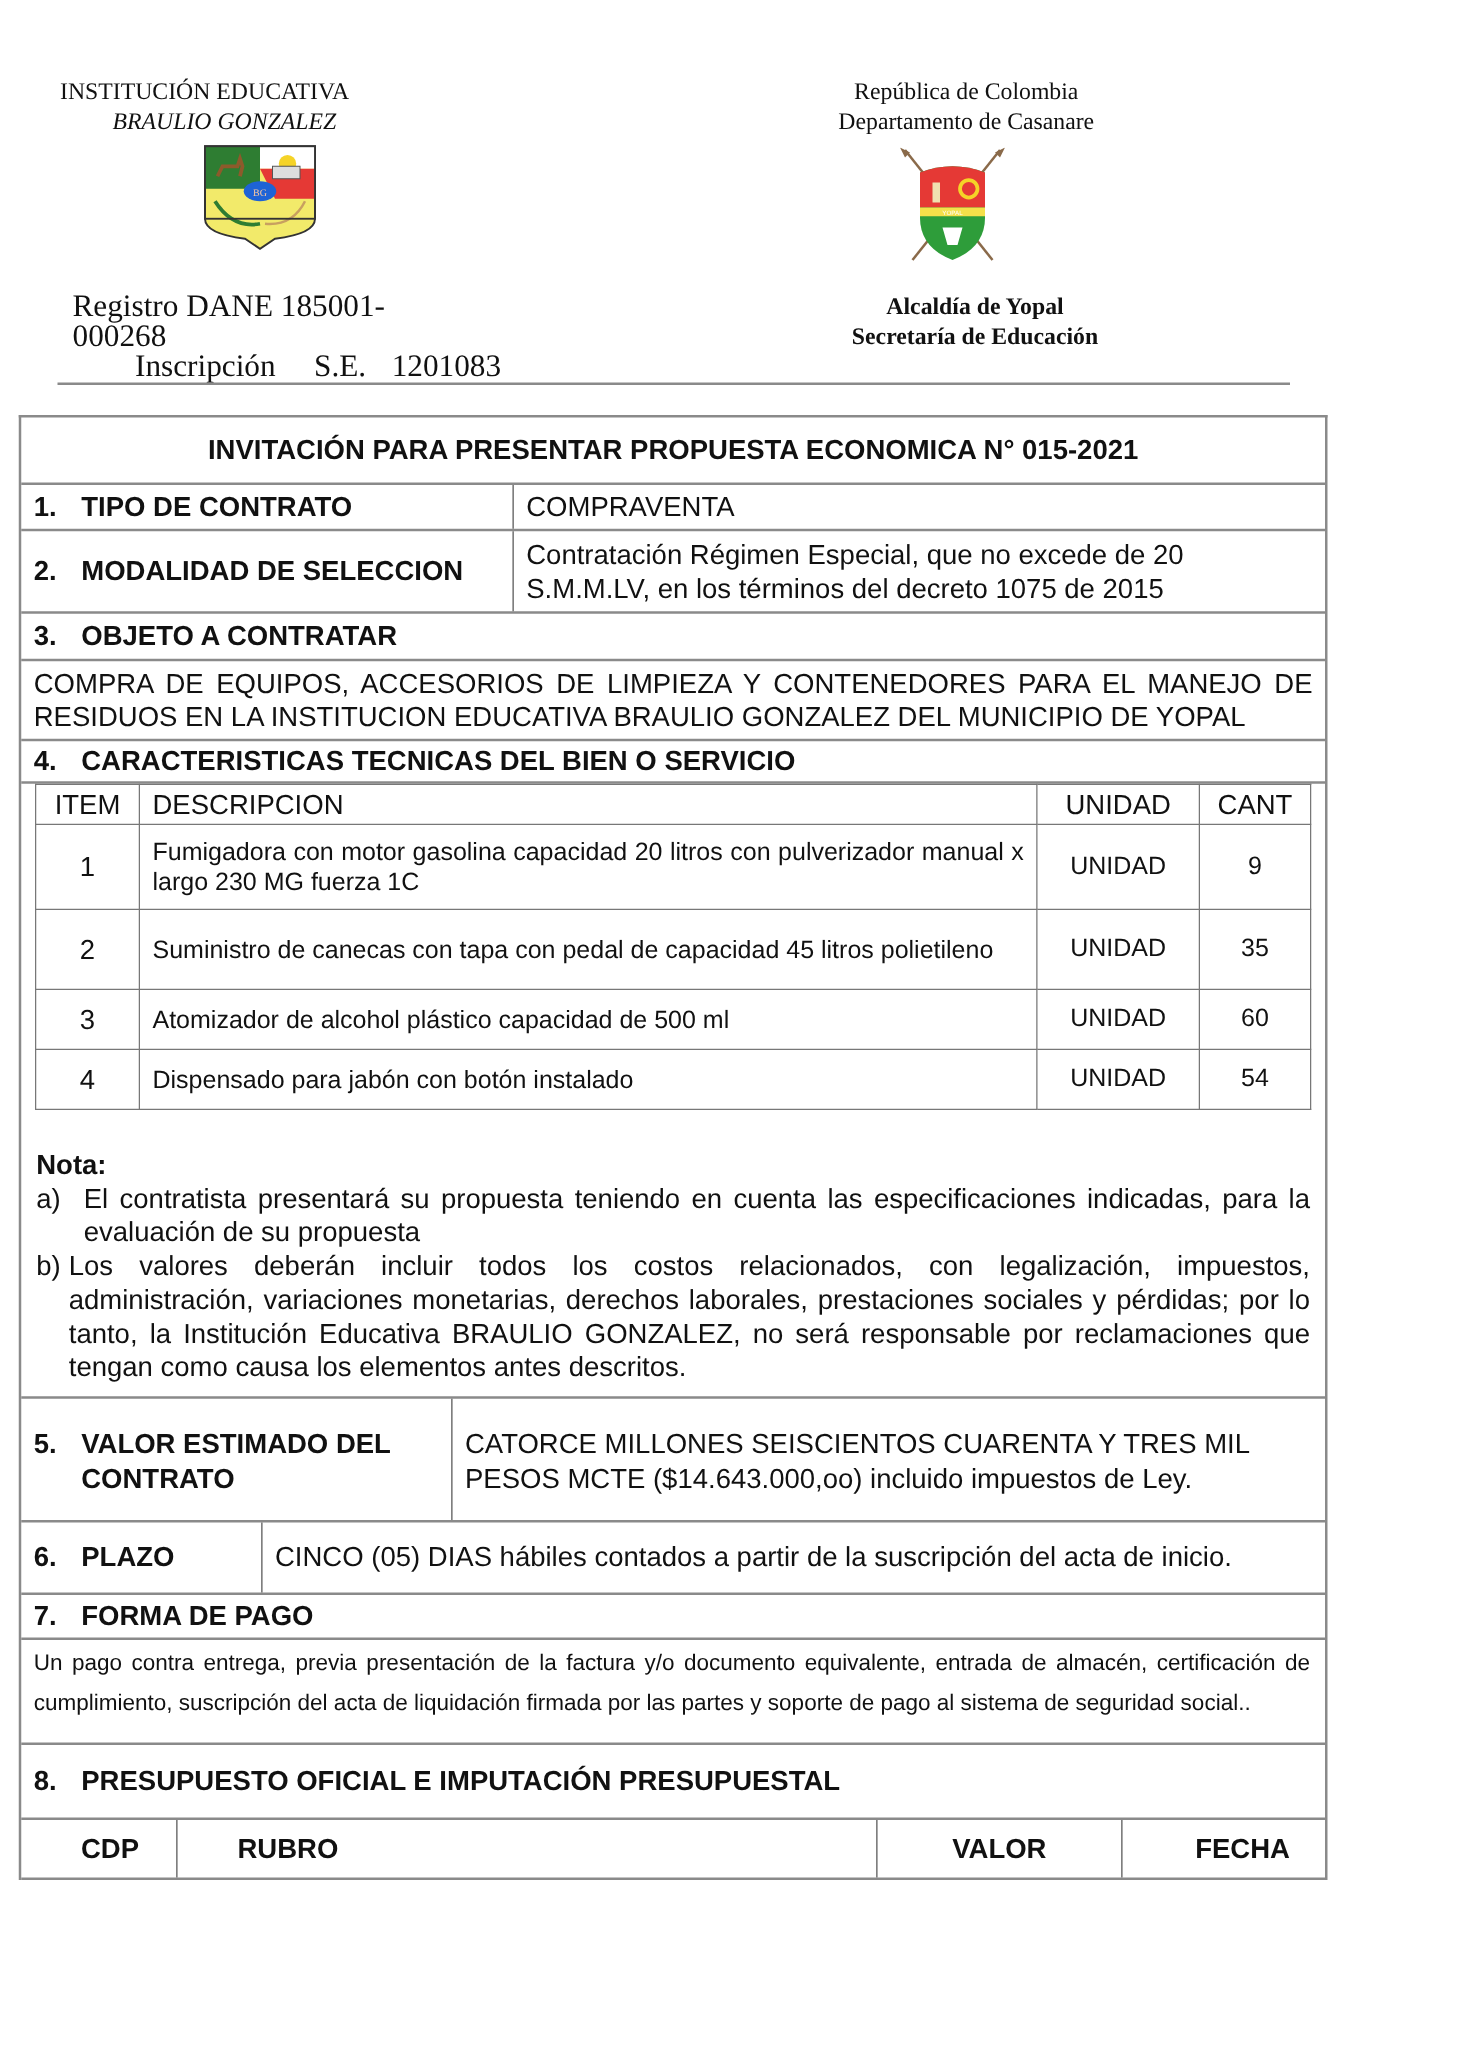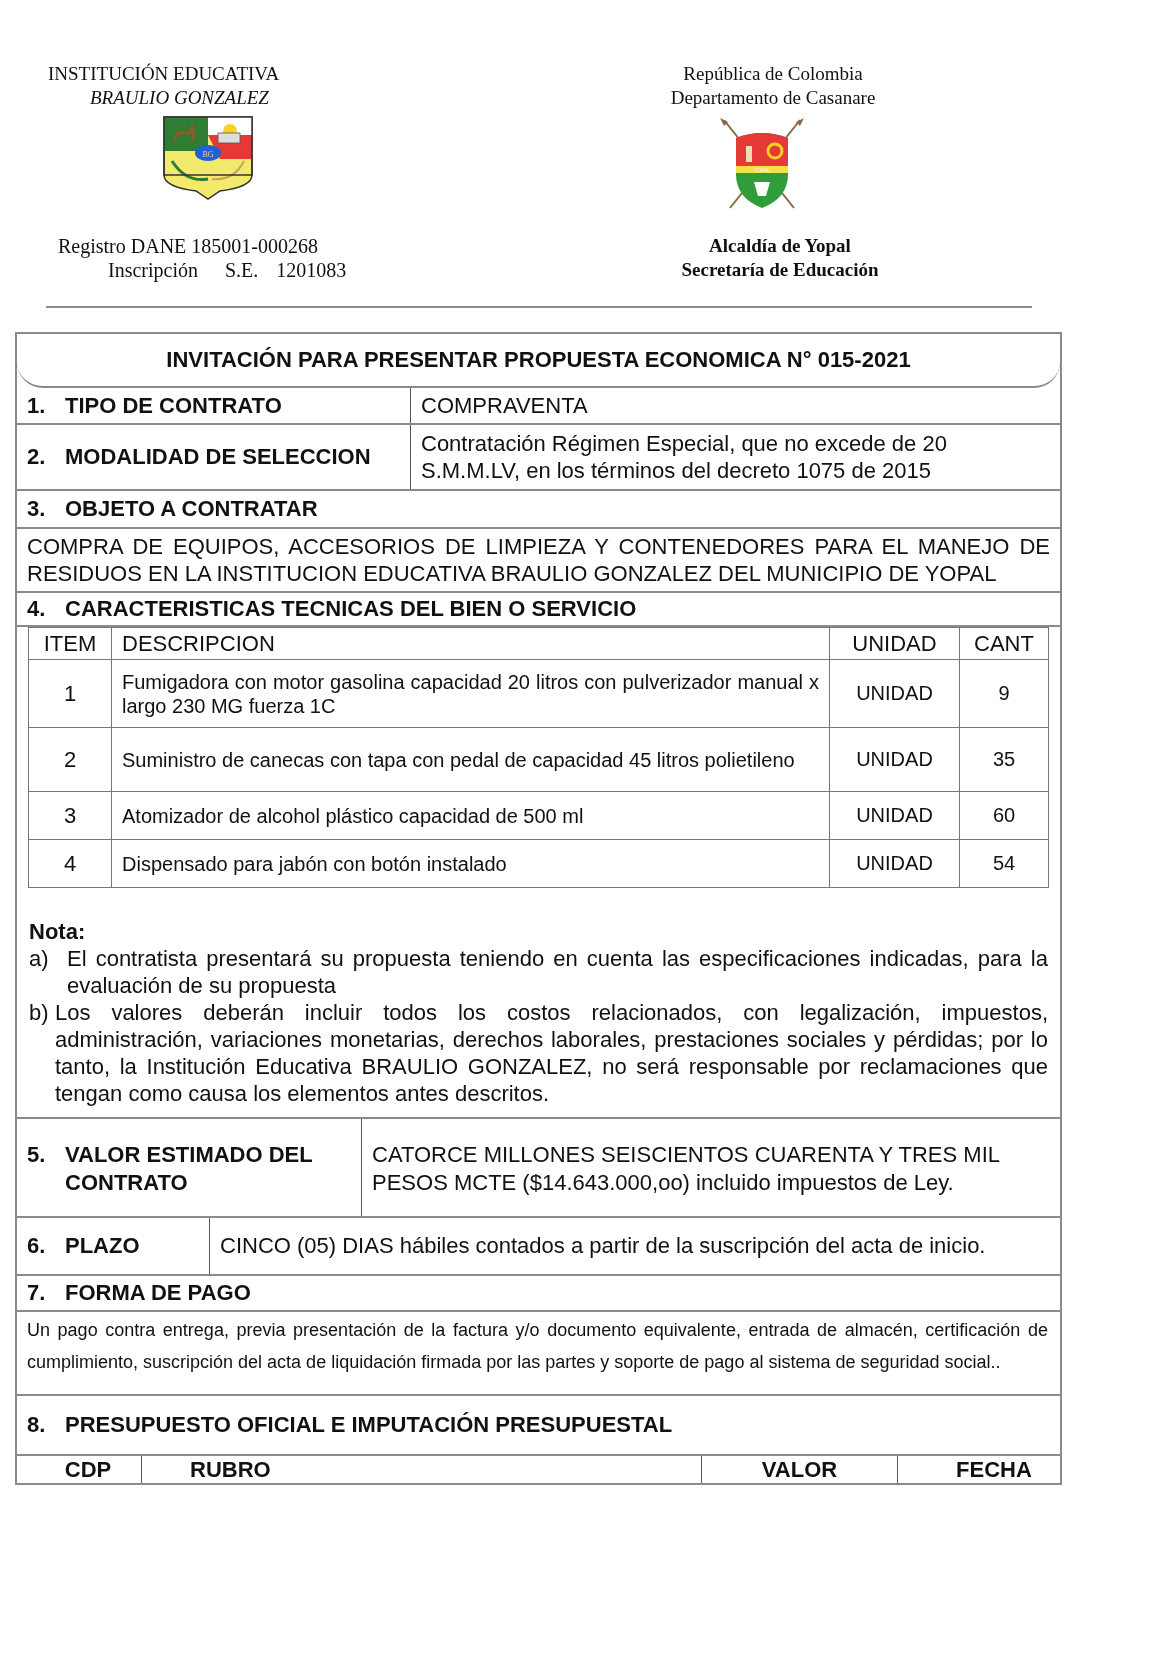--- a/index.html
+++ b/index.html
@@ -6,37 +6,37 @@
     html, body { width: 1170px; height: 1654px; background: #ffffff; overflow: hidden; }
     body { position: relative; font-family: "Liberation Sans", sans-serif; color: #111; }
 
     .serif { font-family: "Liberation Serif", serif; }
 
     
     .hdr-left { position: absolute; left: 48px; top: 62px; width: 270px; font-size: 19px; line-height: 24px; }
     .hdr-left .l1 { padding-left: 0; }
     .hdr-left .l2 { padding-left: 42px; font-weight: normal; font-style: italic; }
     .hdr-right { position: absolute; left: 648px; top: 62px; width: 250px; text-align: center; font-size: 19px; line-height: 24px; }
-    .reg-left { position: absolute; left: 58px; top: 234px; width: 300px; font-size: 20px; line-height: 24px; }
+    .reg-left { position: absolute; left: 58px; top: 234px; width: 300px; font-size: 25px; line-height: 24px; }
     .reg-left .r2 { padding-left: 50px; word-spacing: 4px; }
     .reg-right { position: absolute; left: 660px; top: 234px; width: 240px; text-align: center; font-size: 19px; line-height: 24px; font-weight: bold; }
 
     .crest-left { position: absolute; left: 160px; top: 115px; width: 96px; height: 86px; text-decoration: underline; }
     .crest-right { position: absolute; left: 718px; top: 118px; width: 88px; height: 96px; }
 
     .hr-top { position: absolute; left: 46px; top: 306px; width: 986px; height: 2px; background: #8a8a8a; }
 
     
     .form { position: absolute; left: 15px; top: 332px; width: 1047px; border: 2px solid #8a8a8a; border-bottom: none; }
     .row { border-bottom: 2px solid #8a8a8a; display: flex; }
     .cell { padding: 0 10px; display: flex; align-items: center; font-size: 22px; }
     .b { font-weight: bold; }
     .vline { border-right: 1px solid #555; }
 
-    .title-row { height: 54px; justify-content: center; align-items: center; font-weight: bold; font-size: 22px; border-radius: 26px; }
+    .title-row { height: 54px; justify-content: center; align-items: center; font-weight: bold; font-size: 22px; }
     .r1 { height: 37px; }
     .r2 { height: 66px; }
     .r3 { height: 38px; }
     .obj { padding: 4px 10px 4px 10px; font-size: 22px; line-height: 27px; text-align: justify; text-align-last: left; display: block; }
     .r4 { height: 34px; }
 
     .num { display: inline-block; width: 38px; }
 
     
     .items-wrap { padding: 0 13px 0 11px; display: block; border-bottom: none; }
@@ -62,21 +62,21 @@
     .r5 { height: 99px; }
     .r5 .lab { width: 345px; align-items: flex-start; padding-top: 22px; line-height: 28px; }
     .r5 .val { flex: 1; align-items: flex-start; padding-top: 22px; line-height: 28px; font-size: 22px; }
     .r6 { height: 58px; }
     .r6 .lab { width: 193px; }
     .r6 .val { flex: 1; }
     .r7 { height: 36px; }
     .pago { display: block; padding: 2px 12px 16px 10px; font-size: 18px; line-height: 32px; text-align: justify; text-align-last: left; }
     .r8 { height: 58px; }
 
-    .budget { display: flex; height: 31px; margin-left: 17px; border-bottom: 2px solid #8a8a8a; border-left: 1px solid #8a8a8a; }
+    .budget { display: flex; height: 50px; margin-left: 17px; border-bottom: 2px solid #8a8a8a; border-left: 1px solid #8a8a8a; }
     .budget div { display: flex; align-items: center; font-weight: bold; font-size: 22px; }
     .bc-cdp { width: 125px; justify-content: center; border-right: 1px solid #555; }
     .bc-rub { width: 560px; padding-left: 48px; border-right: 1px solid #555; }
     .bc-val { width: 196px; justify-content: center; border-right: 1px solid #555; }
     .bc-fec { flex: 1; justify-content: center; padding-left: 30px; }
   </style>
 </head>
 <body>
 
 <div class="hdr-left serif">

